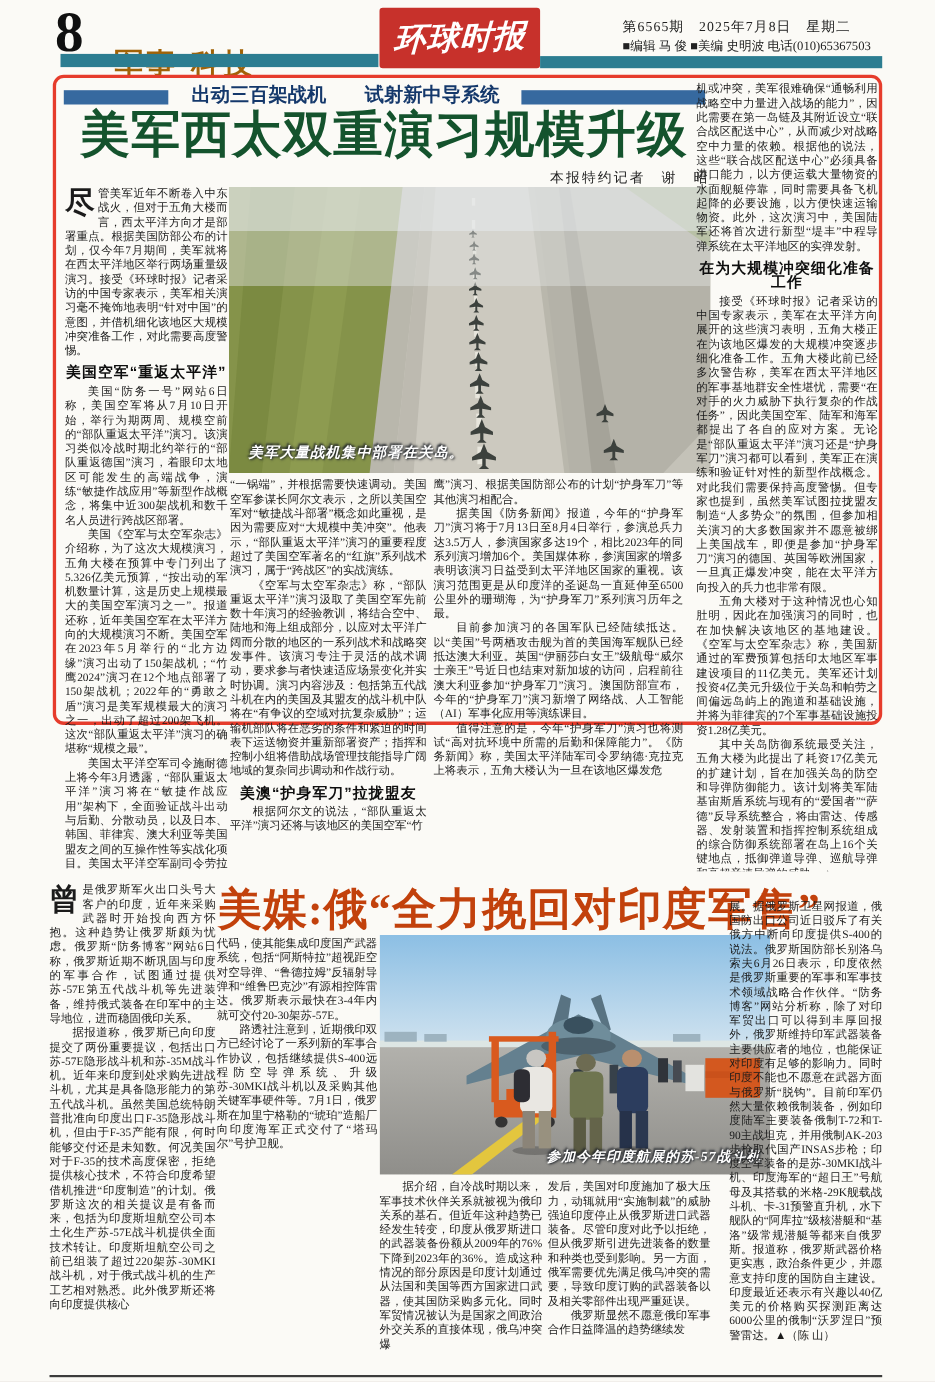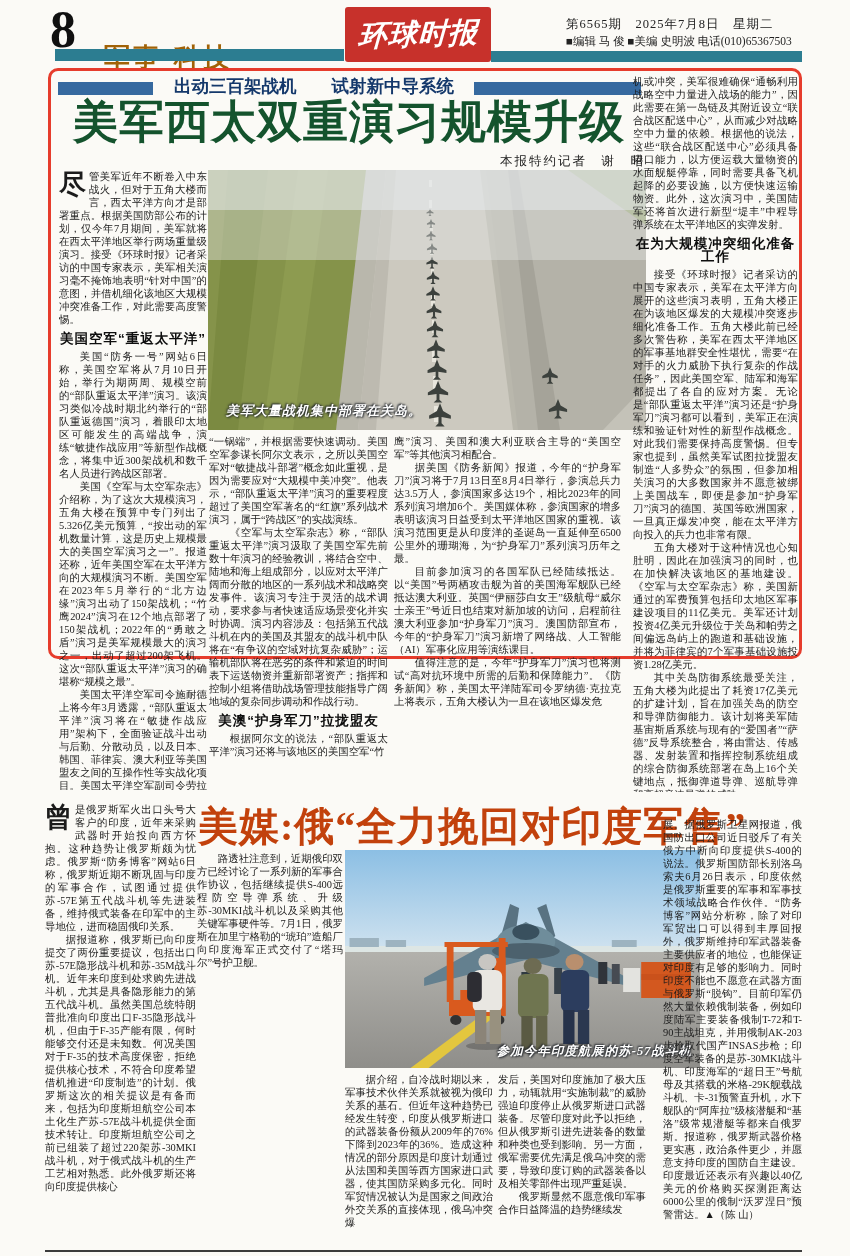--- a/index.html
+++ b/index.html
@@ -159,21 +159,21 @@
     </div>
 
     <div class="col m-colA">
       <p class="cont">“一锅端”，并根据需要快速调动。美国空军参谋长阿尔文表示，之所以美国空军对“敏捷战斗部署”概念如此重视，是因为需要应对“大规模中美冲突”。他表示，“部队重返太平洋”演习的重要程度超过了美国空军著名的“红旗”系列战术演习，属于“跨战区”的实战演练。</p>
       <p>《空军与太空军杂志》称，“部队重返太平洋”演习汲取了美国空军先前数十年演习的经验教训，将结合空中、陆地和海上组成部分，以应对太平洋广阔而分散的地区的一系列战术和战略突发事件。该演习专注于灵活的战术调动，要求参与者快速适应场景变化并实时协调。演习内容涉及：包括第五代战斗机在内的美国及其盟友的战斗机中队将在“有争议的空域对抗复杂威胁”；运输机部队将在恶劣的条件和紧迫的时间表下运送物资并重新部署资产；指挥和控制小组将借助战场管理技能指导广阔地域的复杂同步调动和作战行动。</p>
       <div class="subhead">美澳“护身军刀”拉拢盟友</div>
       <p>根据阿尔文的说法，“部队重返太平洋”演习还将与该地区的美国空军“竹</p>
     </div>
 
     <div class="col m-colB">
-      <p class="cont">鹰”演习、美国和澳大利亚联合主导的“美国空军”等其他演习相配合。</p>
+      <p class="cont">鹰”演习、根据美国防部公布的计划“护身军刀”等其他演习相配合。</p>
       <p>据美国《防务新闻》报道，今年的“护身军刀”演习将于7月13日至8月4日举行，参演总兵力达3.5万人，参演国家多达19个，相比2023年的同系列演习增加6个。美国媒体称，参演国家的增多表明该演习日益受到太平洋地区国家的重视。该演习范围更是从印度洋的圣诞岛一直延伸至6500公里外的珊瑚海，为“护身军刀”系列演习历年之最。</p>
       <p>目前参加演习的各国军队已经陆续抵达。以“美国”号两栖攻击舰为首的美国海军舰队已经抵达澳大利亚。英国“伊丽莎白女王”级航母“威尔士亲王”号近日也结束对新加坡的访问，启程前往澳大利亚参加“护身军刀”演习。澳国防部宣布，今年的“护身军刀”演习新增了网络战、人工智能（AI）军事化应用等演练课目。</p>
       <p>值得注意的是，今年“护身军刀”演习也将测试“高对抗环境中所需的后勤和保障能力”。《防务新闻》称，美国太平洋陆军司令罗纳德·克拉克上将表示，五角大楼认为一旦在该地区爆发危</p>
     </div>
 
     <div class="col m-col5">
       <p class="cont">机或冲突，美军很难确保“通畅利用战略空中力量进入战场的能力”，因此需要在第一岛链及其附近设立“联合战区配送中心”，从而减少对战略空中力量的依赖。根据他的说法，这些“联合战区配送中心”必须具备港口能力，以方便运载大量物资的水面舰艇停靠，同时需要具备飞机起降的必要设施，以方便快速运输物资。此外，这次演习中，美国陆军还将首次进行新型“堤丰”中程导弹系统在太平洋地区的实弹发射。</p>
       <div class="subhead">在为大规模冲突细化准备工作</div>
       <p>接受《环球时报》记者采访的中国专家表示，美军在太平洋方向展开的这些演习表明，五角大楼正在为该地区爆发的大规模冲突逐步细化准备工作。五角大楼此前已经多次警告称，美军在西太平洋地区的军事基地群安全性堪忧，需要“在对手的火力威胁下执行复杂的作战任务”，因此美国空军、陆军和海军都提出了各自的应对方案。无论是“部队重返太平洋”演习还是“护身军刀”演习都可以看到，美军正在演练和验证针对性的新型作战概念。对此我们需要保持高度警惕。但专家也提到，虽然美军试图拉拢盟友制造“人多势众”的氛围，但参加相关演习的大多数国家并不愿意被绑上美国战车，即便是参加“护身军刀”演习的德国、英国等欧洲国家，一旦真正爆发冲突，能在太平洋方向投入的兵力也非常有限。</p>
       <p>五角大楼对于这种情况也心知肚明，因此在加强演习的同时，也在加快解决该地区的基地建设。《空军与太空军杂志》称，美国新通过的军费预算包括印太地区军事建设项目的11亿美元。美军还计划投资4亿美元升级位于关岛和帕劳之间偏远岛屿上的跑道和基础设施，并将为菲律宾的7个军事基础设施投资1.28亿美元。</p>
@@ -182,20 +182,21 @@
   </div>
 
   <div class="abs col b-colL">
     <p class="cont"><span class="dropcap">曾</span><span>是俄罗斯军火出口头号大客户的印度，近年来采购武器时开始投向西方怀抱。这种趋势让俄罗斯颇为忧虑。俄罗斯“防务博客”网站6日称，俄罗斯近期不断巩固与印度的军事合作，试图通过提供苏-57E第五代战斗机等先进装备，维持俄式装备在印军中的主导地位，进而稳固俄印关系。</span></p>
     <p>据报道称，俄罗斯已向印度提交了两份重要提议，包括出口苏-57E隐形战斗机和苏-35M战斗机。近年来印度到处求购先进战斗机，尤其是具备隐形能力的第五代战斗机。虽然美国总统特朗普批准向印度出口F-35隐形战斗机，但由于F-35产能有限，何时能够交付还是未知数。何况美国对于F-35的技术高度保密，拒绝提供核心技术，不符合印度希望借机推进“印度制造”的计划。俄罗斯这次的相关提议是有备而来，包括为印度斯坦航空公司本土化生产苏-57E战斗机提供全面技术转让。印度斯坦航空公司之前已组装了超过220架苏-30MKI战斗机，对于俄式战斗机的生产工艺相对熟悉。此外俄罗斯还将向印度提供核心</p>
   </div>
 
   <div class="abs b-headline">美媒:俄“全力挽回对印度军售”</div>
 
   <div class="abs col b-col1">
+    <p class="cont">代码，使其能集成印度国产武器系统，包括“阿斯特拉”超视距空对空导弹、“鲁德拉姆”反辐射导弹和“维鲁巴克沙”有源相控阵雷达。俄罗斯表示最快在3-4年内就可交付20-30架苏-57E。</p>
     <p>路透社注意到，近期俄印双方已经讨论了一系列新的军事合作协议，包括继续提供S-400远程防空导弹系统、升级苏-30MKI战斗机以及采购其他关键军事硬件等。7月1日，俄罗斯在加里宁格勒的“琥珀”造船厂向印度海军正式交付了“塔玛尔”号护卫舰。</p>
   </div>
 
   <div class="abs photo b-photo">
     <svg viewBox="0 0 314 218" preserveAspectRatio="none">
       <defs>
         <linearGradient id="sky" x1="0" y1="0" x2="0" y2="1">
           <stop offset="0" stop-color="#8cbfe4"></stop>
             <stop offset="1" stop-color="#cfe2ef"></stop>
         </linearGradient>

